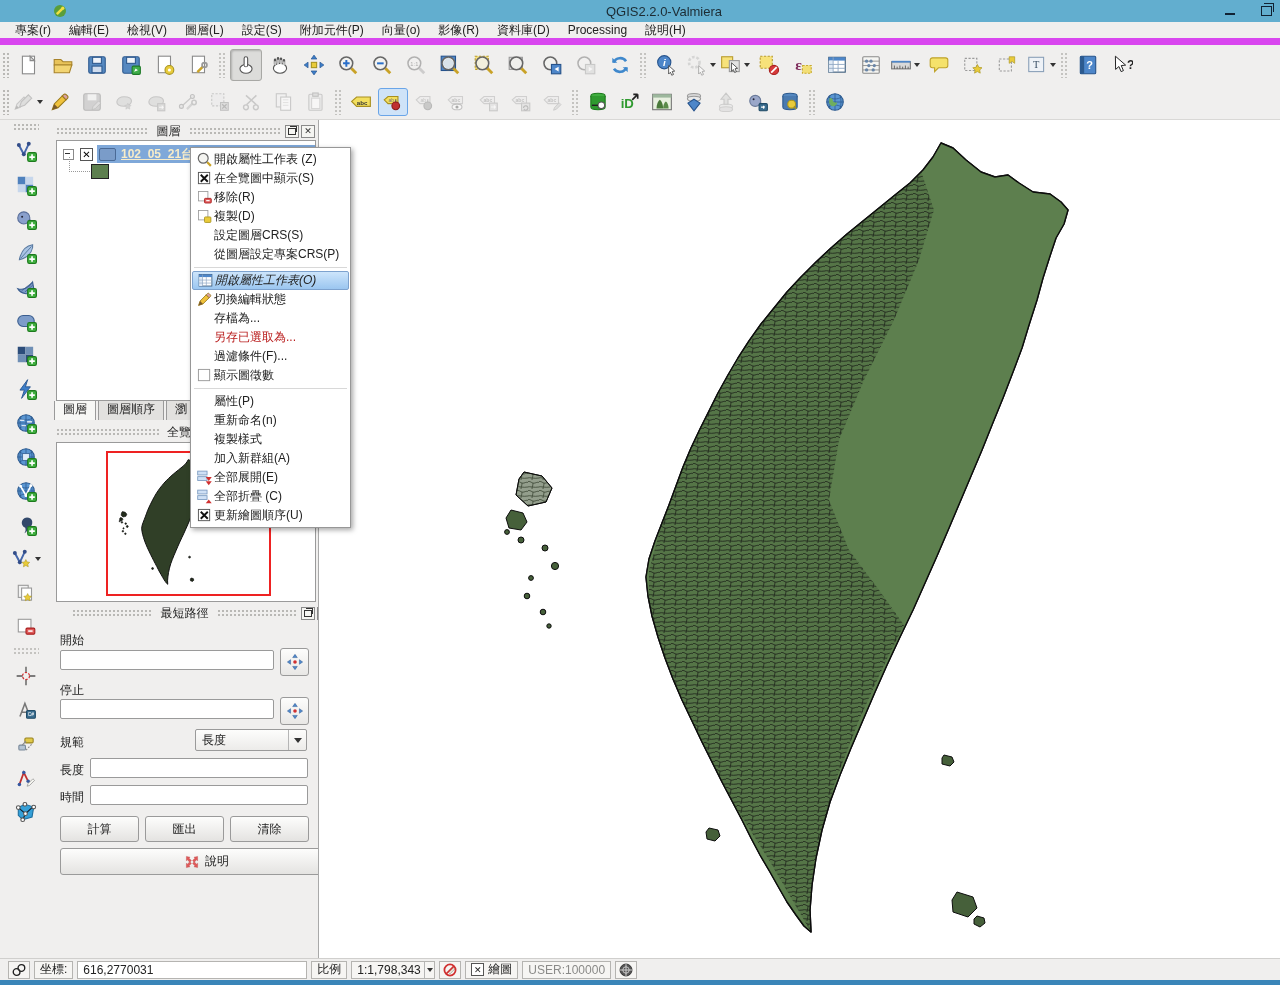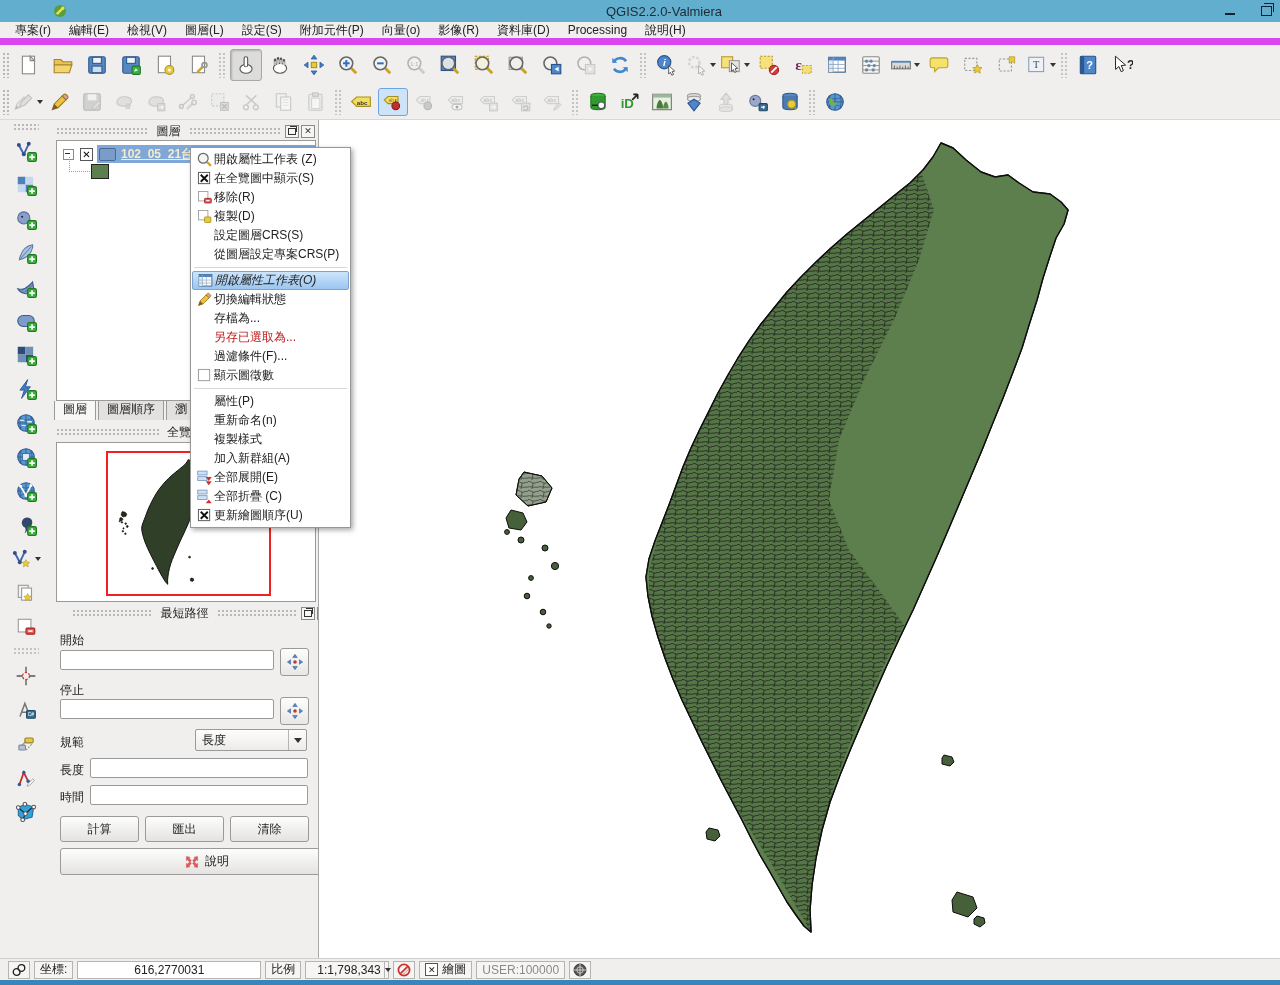--- a/index.html
+++ b/index.html
@@ -80,23 +80,23 @@
   .cm-item.hl{background:linear-gradient(#cde5fb,#9bc6f0);border:1px solid #7da2ce;border-radius:2px;height:17px;font-style:italic;}
   .cm-item.dis{color:#b91c1c;}
   .cm-sep{height:1px;background:#d8d8d8;margin:3px 2px;}
   
   #canvas{position:absolute;left:318px;top:120px;width:962px;height:838px;background:#fff;border-left:1px solid #a9a9a9;box-sizing:border-box;}
   
   #statusbar{position:absolute;left:0;top:958px;width:1280px;height:22px;background:#f0efee;border-top:1px solid #d0cfcd;display:flex;align-items:center;padding:0 4px;box-sizing:border-box;}
   #status-msg{flex:1;padding-left:6px;white-space:nowrap;overflow:hidden;}
   .sb-cell{border:1px solid #b5b4b1;background:#f6f5f3;height:18px;display:flex;align-items:center;padding:0 5px;margin-left:4px;box-sizing:border-box;white-space:nowrap;}
   .sb-iconbtn{width:22px;justify-content:center;padding:0;}
-  #coord-box{width:184px;background:#fff;justify-content:center;}
+  #coord-box{width:230px;background:#fff;}
   #scale-combo{width:84px;padding-right:0;}
-  #scale-combo .val{flex:1;text-align:right;padding-right:3px;margin-left:6px;}
+  #scale-combo .val{flex:1;text-align:right;padding-right:3px;}
   #scale-combo .arrow-box{width:15px;height:100%;border-left:1px solid #b5b5b5;display:flex;align-items:center;justify-content:center;}
   #scale-combo .arrow-box i{width:0;height:0;border-left:3.5px solid transparent;border-right:3.5px solid transparent;border-top:4.5px solid #333;}
   #crs-box{color:#8a8a88;}
   .sb-chk{width:11px;height:11px;border:1px solid #555;background:#fff;display:flex;align-items:center;justify-content:center;font-weight:bold;font-size:9px;margin-right:4px;}
   #bottomstrip{position:absolute;left:0;top:980px;width:1280px;height:5px;background:#3a85b8;}
   svg{display:block;}
 </style>
 </head>
 <body>
 

